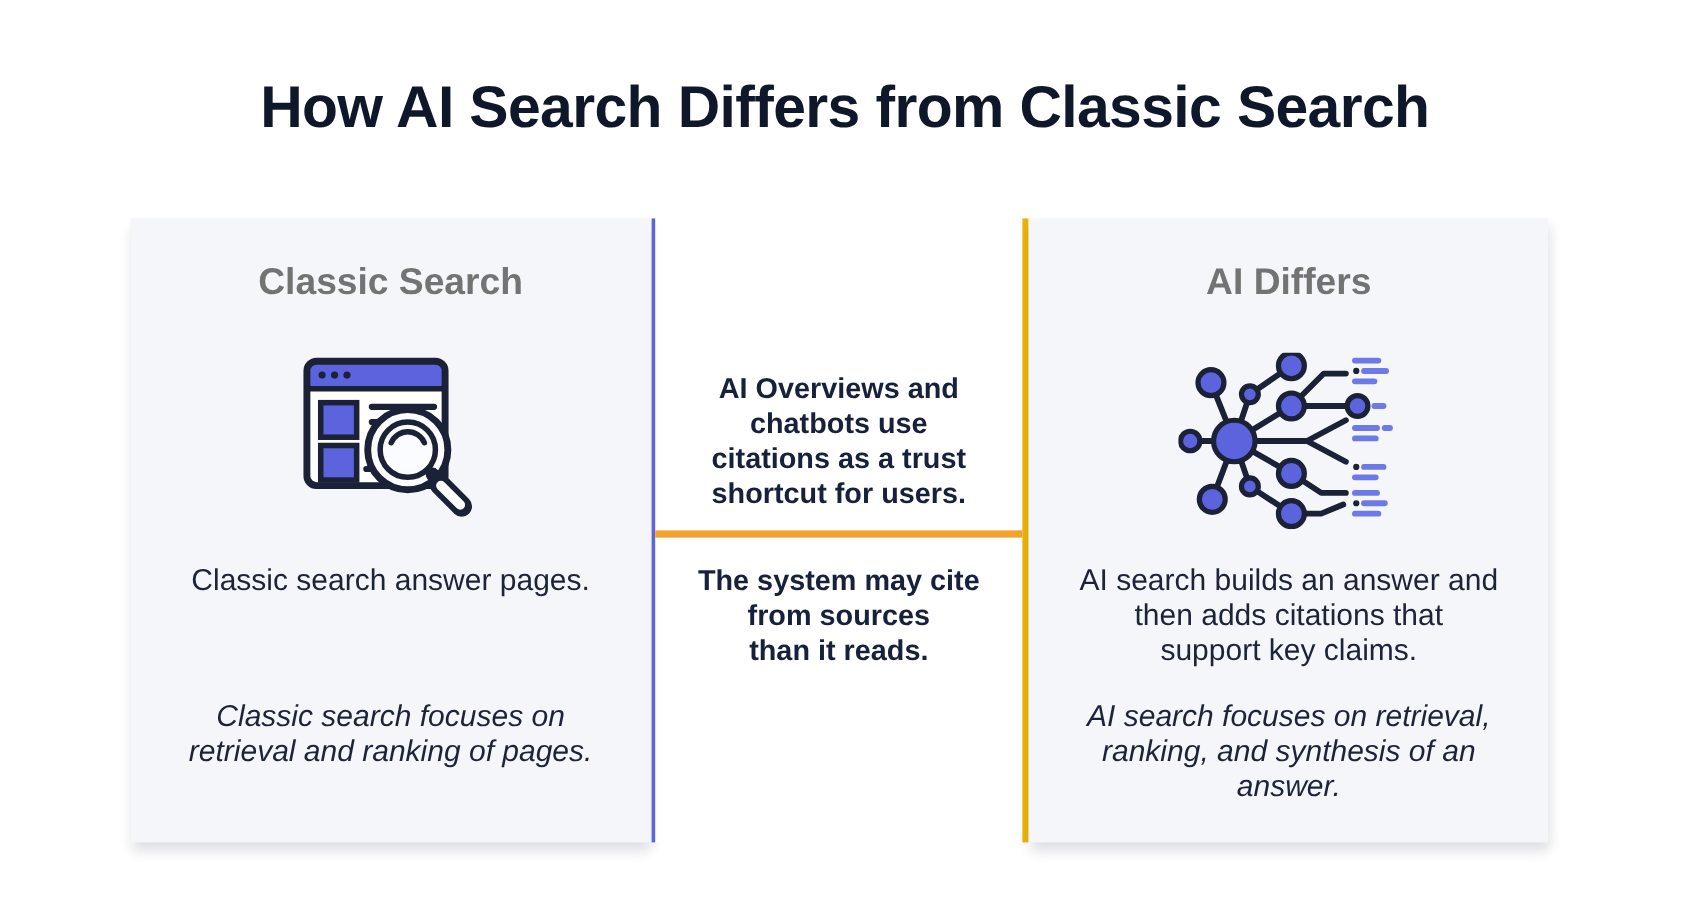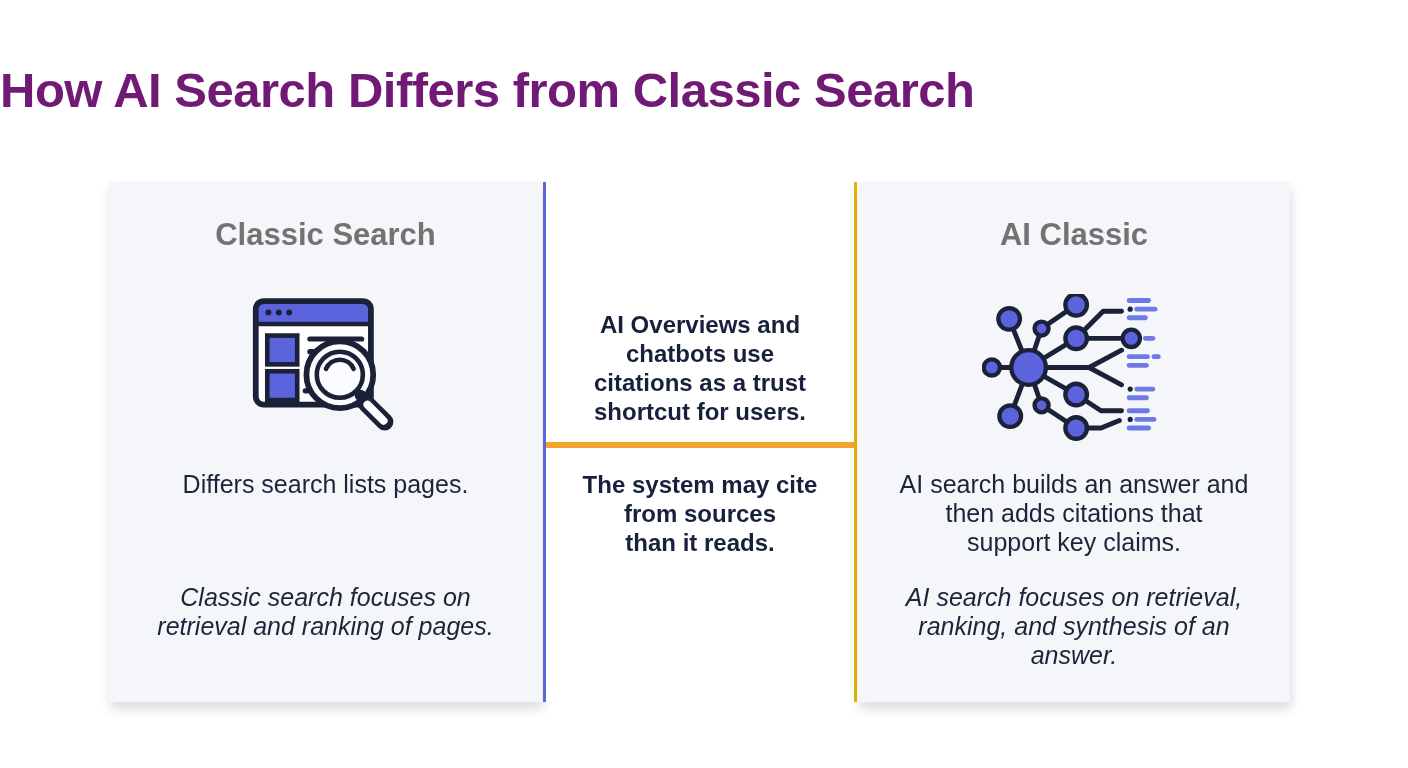--- a/index.html
+++ b/index.html
@@ -1,43 +1,43 @@
 <!DOCTYPE html>
 <html><head>
 <meta charset="utf-8">
 <style>
   html,body{margin:0;padding:0;}
   body{
     width:1408px;height:768px;background:#ffffff;position:relative;overflow:hidden;
     font-family:"Liberation Sans", sans-serif;color:#1b2137;
   }
   .title{
-    position:absolute;left:0;top:62px;width:100%;margin:0;
-    font-size:49px;line-height:56px;font-weight:700;letter-spacing:-0.5px;color:#701a75;
+    position:absolute;left:0;top:62px;width:100%;margin:0;text-align:center;
+    font-size:49px;line-height:56px;font-weight:700;letter-spacing:-0.5px;color:#0f172a;
   }
   .card{
     position:absolute;top:182px;height:520px;background:#f4f6f9;
     box-shadow:0 8px 10px rgba(25,32,66,0.10), 4px 5px 9px rgba(25,32,66,0.05);
   }
   .card-left{left:109px;width:433px;}
   .card-right{left:858px;width:432px;}
   .card-heading{
     position:absolute;top:35px;left:0;width:100%;margin:0;text-align:center;
     font-size:31px;line-height:36px;font-weight:700;color:#737373;
   }
   .icon-wrap{position:absolute;top:112px;left:50%;transform:translateX(-50%);}
   .pt{
     position:absolute;left:0;width:100%;margin:0;text-align:center;
     font-size:25px;line-height:29px;white-space:pre-line;color:#1d2438;
   }
   .p1{top:288px;}
   .p2{top:401px;font-style:italic;}
   .middle{
     position:absolute;left:543px;top:182px;width:314px;height:520px;background:#ffffff;
-    border-left:3px solid #5c66d9;border-right:3px solid #eab308;box-sizing:border-box;
+    border-left:3px solid #5c66d9;border-right:5px solid #eab308;box-sizing:border-box;
   }
   .note{
     position:absolute;left:0;width:100%;margin:0;text-align:center;font-weight:700;
     font-size:24px;line-height:29px;white-space:pre-line;color:#18213c;
   }
   .n1{top:128px;}
   .n2{top:288px;}
   .divider{position:absolute;top:260px;left:0;width:100%;height:6px;background:#f2a32e;}
 </style>
 </head>
@@ -73,38 +73,38 @@
 
         <circle cx="78" cy="70" r="29" fill="#fbfcff" stroke="#1b2137" stroke-width="5"></circle>
         <circle cx="78" cy="70" r="20" fill="none" stroke="#1b2137" stroke-width="4"></circle>
         <path d="M66 65 A13 13 0 0 1 90 65" fill="none" stroke="#1b2137" stroke-width="4" stroke-linecap="round"></path>
         <line x1="96" y1="88" x2="101" y2="93" stroke="#1b2137" stroke-width="10" stroke-linecap="round"></line>
         <line x1="101" y1="95" x2="117" y2="111" stroke="#1b2137" stroke-width="15" stroke-linecap="round"></line>
         <line x1="102" y1="96" x2="116" y2="110" stroke="#ffffff" stroke-width="7" stroke-linecap="round"></line>
       </svg>
     </div>
 
-    <p class="pt p1">Differs search lists pages.</p>
+    <p class="pt p1">Classic search answer pages.</p>
     <p class="pt p2">Classic search focuses on
 retrieval and ranking of pages.</p>
   </section>
 
   <section class="middle">
     <p class="note n1">AI Overviews and
 chatbots use
 citations as a trust
 shortcut for users.</p>
     <div class="divider"></div>
     <p class="note n2">The system may cite
 from sources
 than it reads.</p>
   </section>
 
   <section class="card card-right">
-    <h2 class="card-heading">AI Classic</h2>
+    <h2 class="card-heading">AI Differs</h2>
 
     <div class="icon-wrap">
       <svg width="184" height="147" viewBox="0 0 170 136" aria-hidden="true">
 
         <g fill="none" stroke="#1b2137" stroke-width="4.5" stroke-linecap="round" stroke-linejoin="round">
           <line x1="43" y1="68" x2="25" y2="23"></line>
           <line x1="43" y1="68" x2="9" y2="68"></line>
           <line x1="43" y1="68" x2="26" y2="113"></line>
           <line x1="43" y1="68" x2="55" y2="32"></line>
           <line x1="55" y1="32" x2="87" y2="10"></line>

